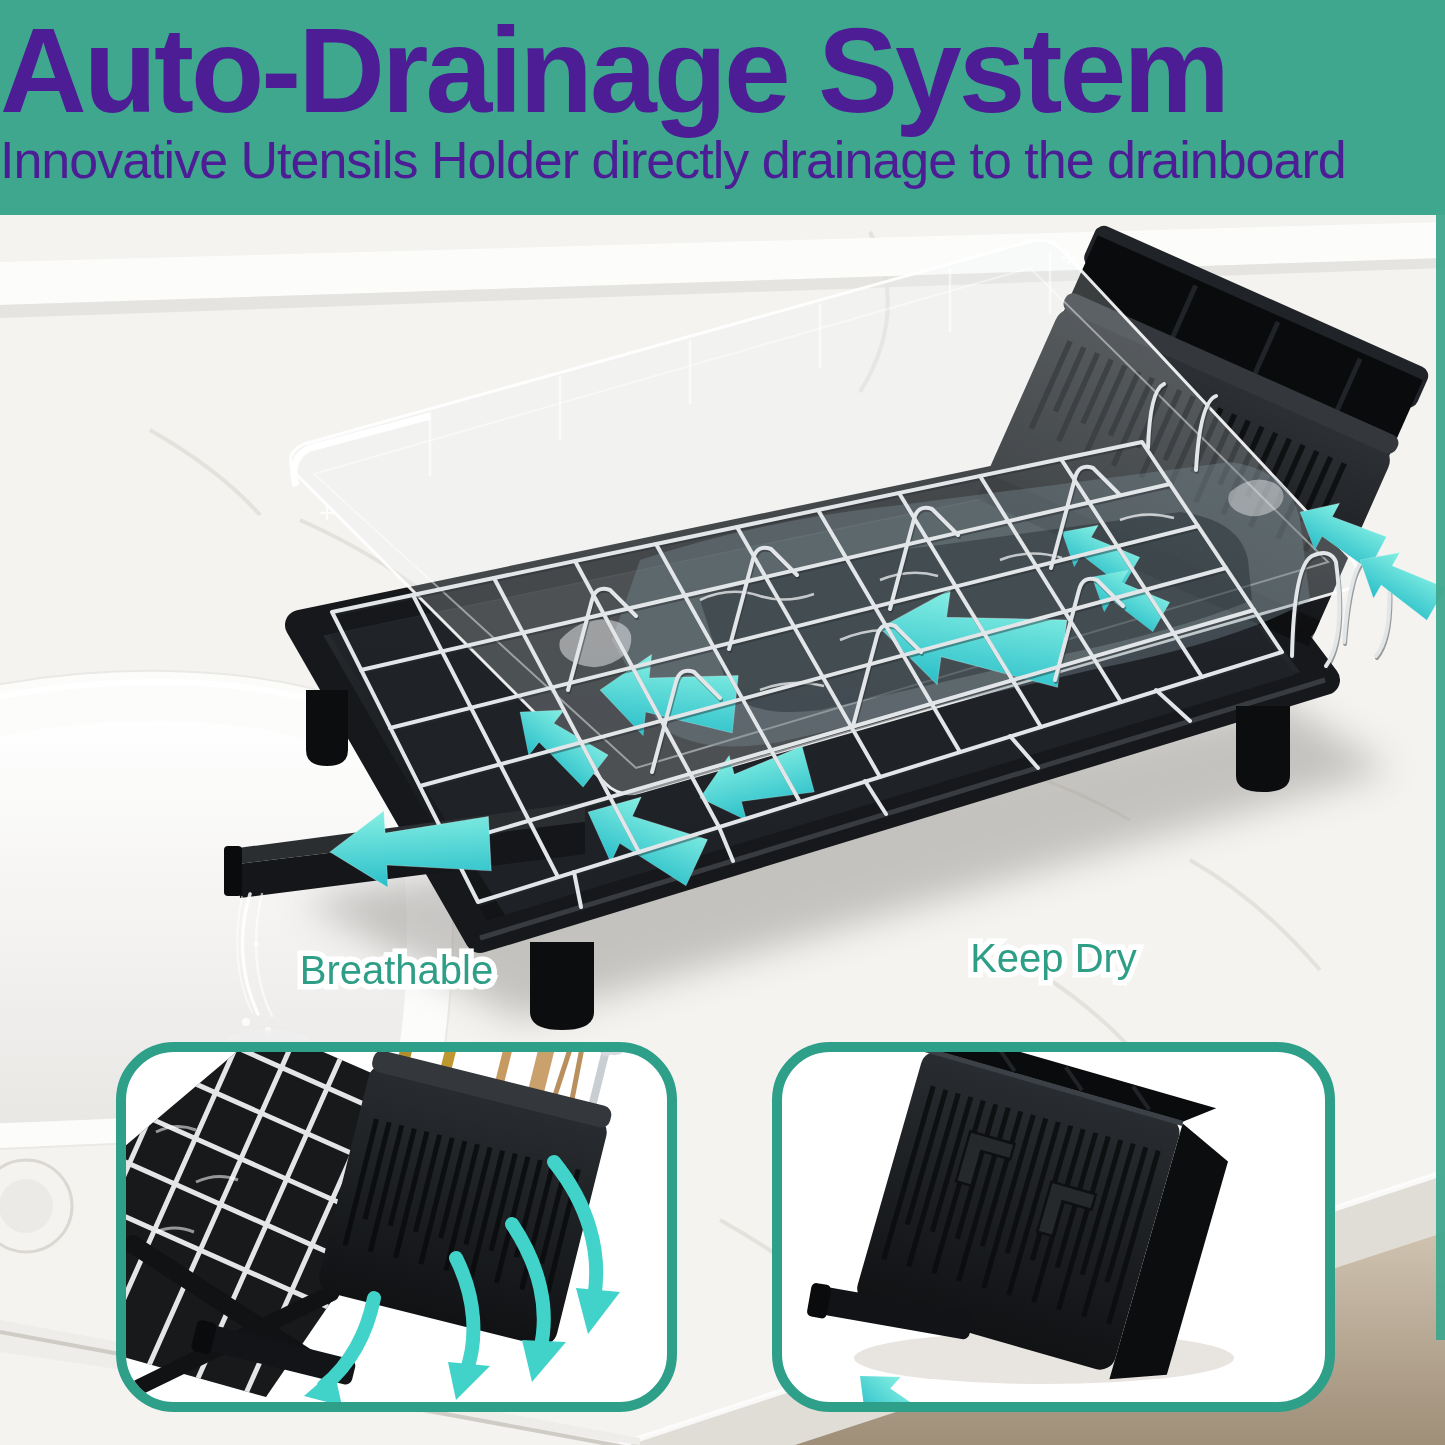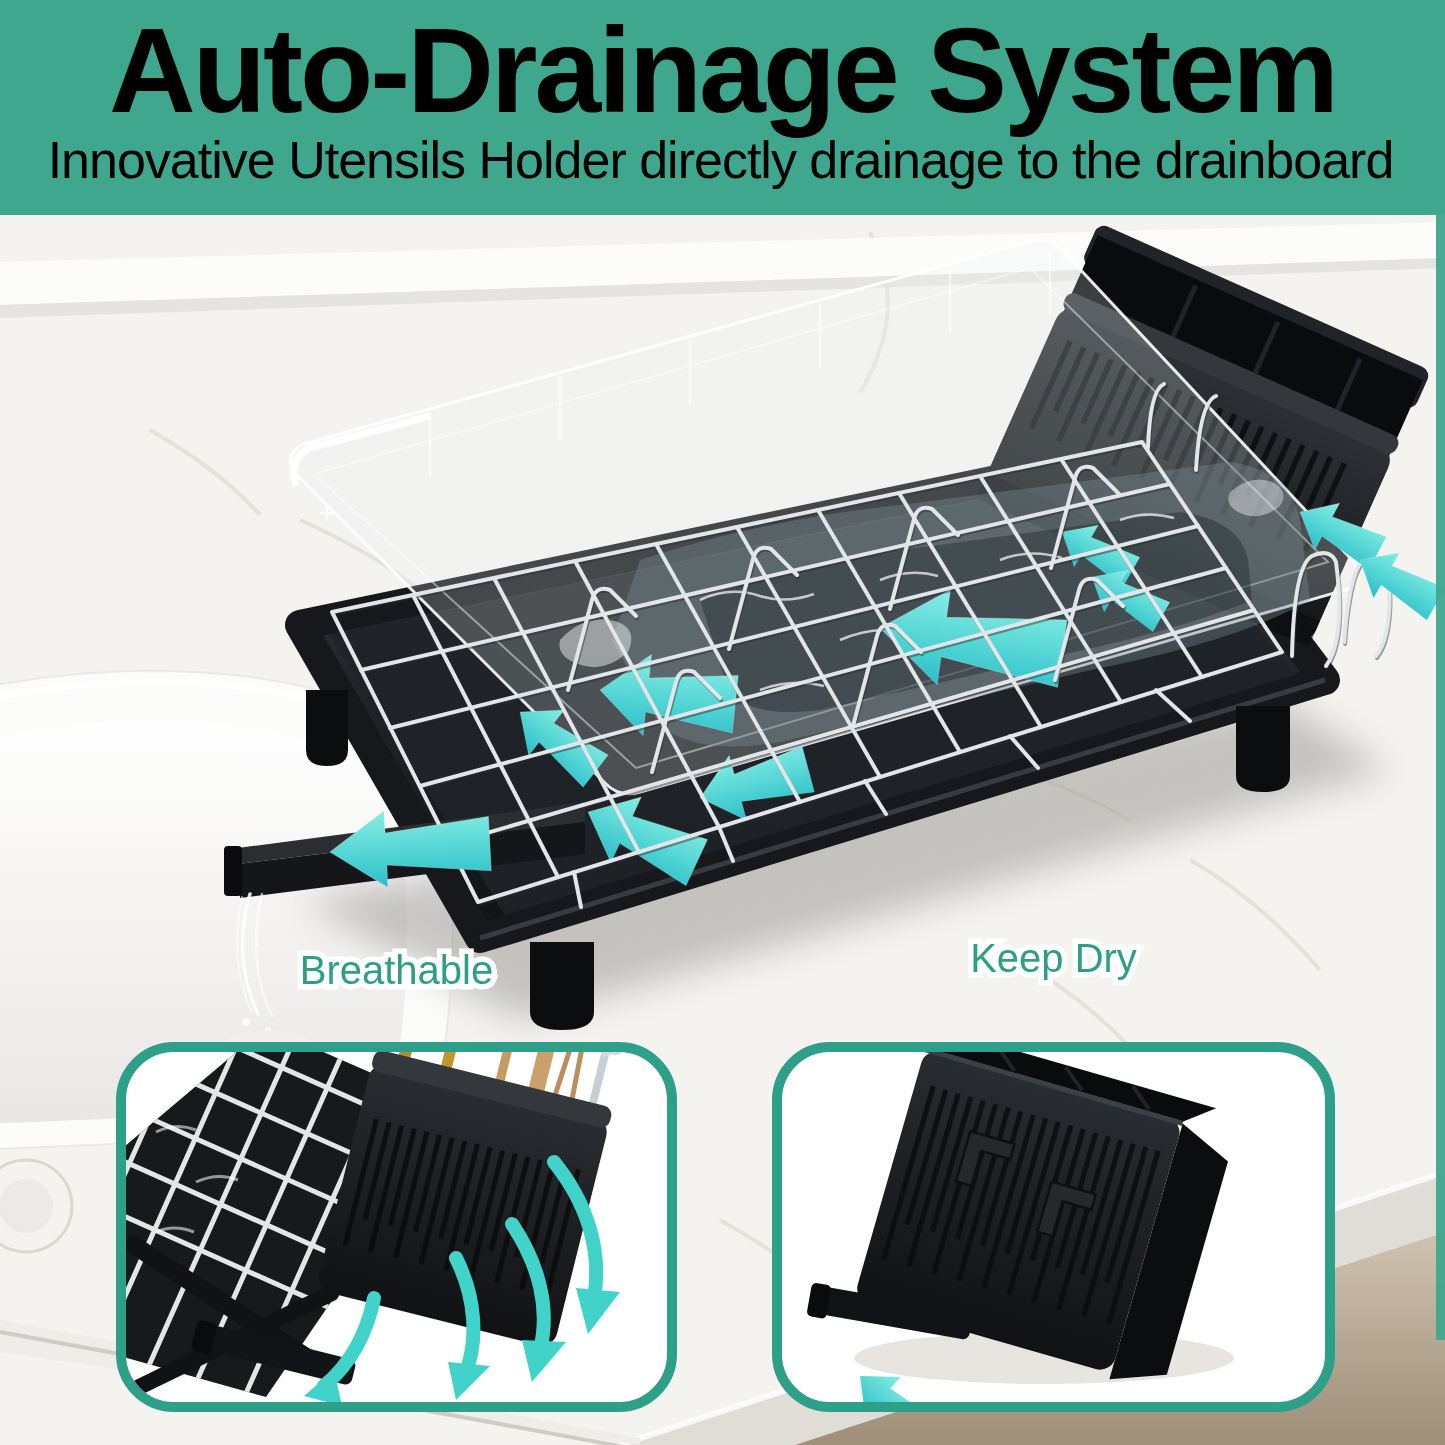--- a/index.html
+++ b/index.html
@@ -1,21 +1,21 @@
 <!DOCTYPE html>
 <html style="--banner: #3FA78E; --accent-teal: #2E9F86; --card-border: #2E9F88; --arrow-cyan: #4ED5CC; --black-plastic: #16181A; --chrome-wire: #E4E8EA; --marble: #F5F4F1; --cabinet-beige: #BCAD99;"><head>
 <meta charset="utf-8">
 <style>
   html,body{margin:0;padding:0;background:#ffffff;}
   .page{position:relative;width:1445px;height:1445px;overflow:hidden;
         font-family:"Liberation Sans",sans-serif;background:#f5f4f1;}
 
   
   .banner{position:absolute;left:0;top:0;width:1445px;height:215px;
-          background:var(--banner,#3FA78E);color:#000000;text-align:center;z-index:5;}
+          background:var(--banner,#3FA78E);color:#4c1d95;z-index:5;}
   .banner h1{margin:0;padding-top:10px;font-size:120px;line-height:1.0;
              font-weight:bold;letter-spacing:-3px;white-space:nowrap;}
   .banner p{margin:4px 4px 0 0;font-size:52px;line-height:1.0;font-weight:normal;
             letter-spacing:-1px;white-space:nowrap;}
 
   
   .photo{position:absolute;left:0;top:215px;width:1445px;height:1230px;}
   .photo svg{position:absolute;left:0;top:0;}
   .edge-strip{position:absolute;right:0;top:0;width:9px;height:1125px;
               background:var(--banner,#3FA78E);opacity:.95;}

